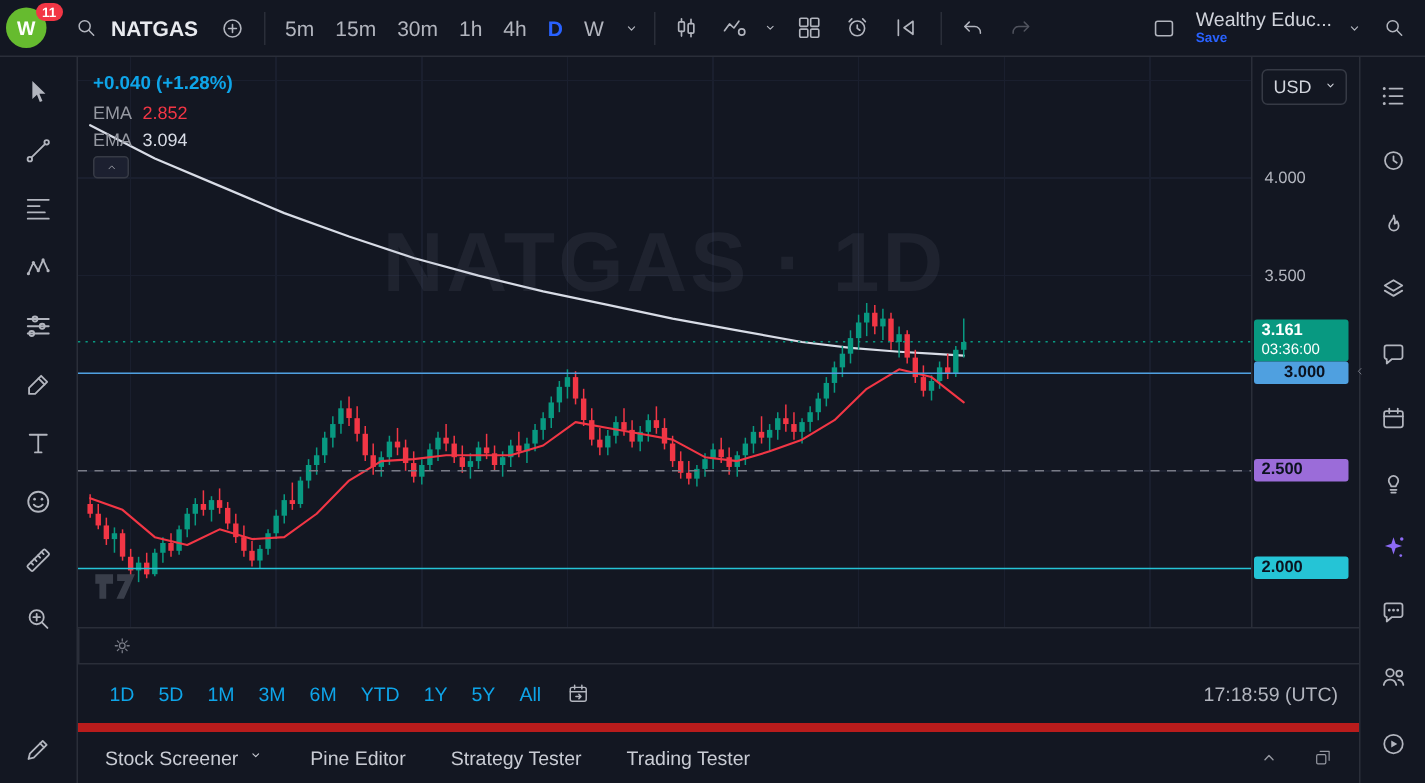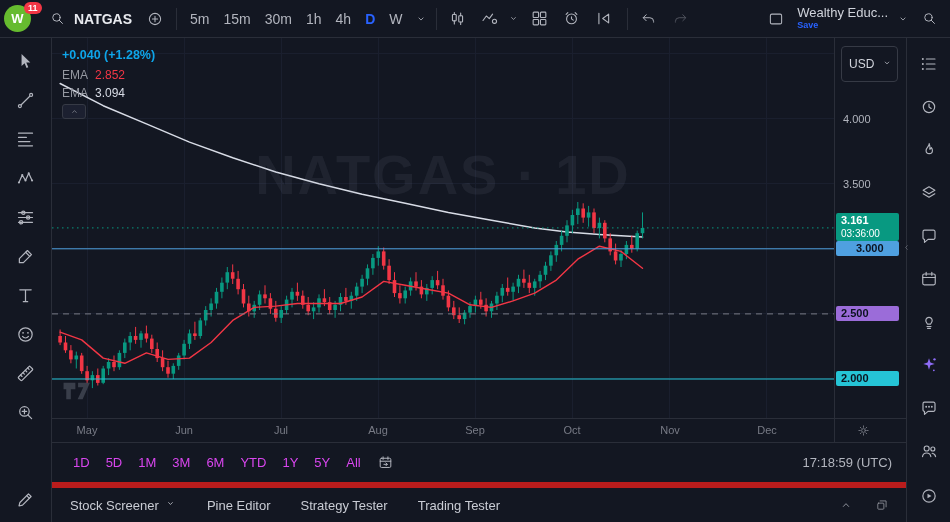--- a/index.html
+++ b/index.html
@@ -42,34 +42,34 @@
   .legend{position:absolute;top:10px;left:10px;z-index:3}
   .chg{color:#0ea5e9;font-size:12.5px;font-weight:600;margin-bottom:6px}
   .ind-row{display:flex;gap:7px;font-size:12px;margin-bottom:4px}
   .ind-name{color:#9598a1}
   .ind-val.red{color:#f23645}
   .ind-val.white{color:#d8dce6}
   .legend-collapse{margin-top:4px;width:24px;height:15px;border:1px solid #363a45;border-radius:3px;background:#1c2030;color:#9598a1}
   .tv-logo{position:absolute;left:10px;bottom:14px;color:#3c414d;opacity:.95;cursor:pointer}
 
   .price-axis{position:relative;flex:0 0 72px;width:72px;border-left:1px solid #2a2e39;font-size:11px;color:#b2b5be}
-  .usd-select{position:absolute;top:8px;left:6px;right:8px;height:36px;border:1px solid #363a45;border-radius:4px;display:flex;align-items:center;justify-content:space-between;padding:0 4px 0 7px;font-size:12px;color:#d1d4dc;cursor:pointer;background:#131722;z-index:4}
+  .usd-select{position:absolute;top:8px;left:6px;right:8px;height:24px;border:1px solid #363a45;border-radius:4px;display:flex;align-items:center;justify-content:space-between;padding:0 4px 0 7px;font-size:12px;color:#d1d4dc;cursor:pointer;background:#131722;z-index:4}
   .axis-label{position:absolute;left:8px;line-height:14px}
   .axis-badge{position:absolute;left:1px;right:7px;border-radius:2px;padding:1px 5px;font-size:11px;font-weight:700;line-height:13px}
   .axis-badge .cd{font-weight:400;font-size:10px}
 
   .time-row{flex:0 0 24px;display:flex;border-top:1px solid #2a2e39}
   .time-axis{position:relative;width:782px;flex:0 0 782px;font-size:11px;color:#787b86}
   .time-axis span{position:absolute;top:5px;transform:translateX(-50%);cursor:ew-resize}
   .axis-corner{flex:0 0 72px;border-left:1px solid #2a2e39;display:flex;align-items:center;justify-content:flex-start;padding-left:18px}
   .axis-corner button{color:#787b86;width:20px;height:20px}
 
   .range-bar{flex:0 0 40px;display:flex;align-items:center;border-top:1px solid #2a2e39;padding:0 14px 0 14px}
   #ranges{display:flex;align-items:center;gap:2px}
-  .range-btn{padding:3px 7px;border-radius:4px;color:#d946ef;font-size:13px}
+  .range-btn{padding:3px 7px;border-radius:4px;color:#0ea5e9;font-size:13px}
   #goto-date{color:#b2b5be;width:28px;height:26px;margin-left:4px}
   .clock{margin-left:auto;color:#b2b5be;font-size:13px;cursor:pointer}
 
   .footer{flex:0 0 40px;display:flex;align-items:center;border-top:6px solid #b91c1c;padding:0 12px 0 18px}
   #footer-tabs{display:flex;align-items:center;gap:30px}
   .footer-tab{color:#c9ccd4;font-size:13px;display:flex;align-items:center;gap:5px}
   .footer-right{margin-left:auto;display:flex;gap:12px}
   .footer-right button{color:#9598a1;width:24px;height:24px}
 
   .right-sidebar{flex:0 0 44px;width:44px;border-left:1px solid #2a2e39;display:flex;flex-direction:column;align-items:center;padding:12px 0;gap:15px;position:relative}
@@ -563,30 +563,20 @@
               <div>3.161</div>
               <div class="cd">03:36:00</div>
             </div>
             <div class="axis-badge" style="top: 202.822px; background: rgb(79, 160, 224); color: rgb(11, 18, 31); padding-left: 20px;">3.000</div>
             <div class="axis-badge" style="top: 267.89px; background: rgb(155, 108, 217); color: rgb(11, 18, 31);">2.500</div>
             <div class="axis-badge" style="top: 332.959px; background: rgb(37, 196, 214); color: rgb(11, 18, 31);">2.000</div>
           </div>
       </div>
 
       <div class="time-row">
-        <div class="time-axis" id="time-axis">
-            <span style="left: 35px;">May</span>
-            <span style="left: 132px;">Jun</span>
-            <span style="left: 229px;">Jul</span>
-            <span style="left: 326px;">Aug</span>
-            <span style="left: 423px;">Sep</span>
-            <span style="left: 520px;">Oct</span>
-            <span style="left: 618px;">Nov</span>
-            <span style="left: 715px;">Dec</span>
-          </div>
         <div class="axis-corner">
           <button id="gear-btn">
               <svg viewBox="0 0 24 24" width="15" height="15" fill="none" stroke="currentColor" stroke-width="1.4" stroke-linecap="round" stroke-linejoin="round">
                 <circle cx="12" cy="12" r="3"></circle>
                 <path d="M12 4.6v2.3M12 17.1v2.3M4.6 12h2.3M17.1 12h2.3M6.8 6.8l1.6 1.6M15.6 15.6l1.6 1.6M17.2 6.8l-1.6 1.6M8.4 15.6l-1.6 1.6"></path>
               </svg>
             </button>
         </div>
       </div>
 

